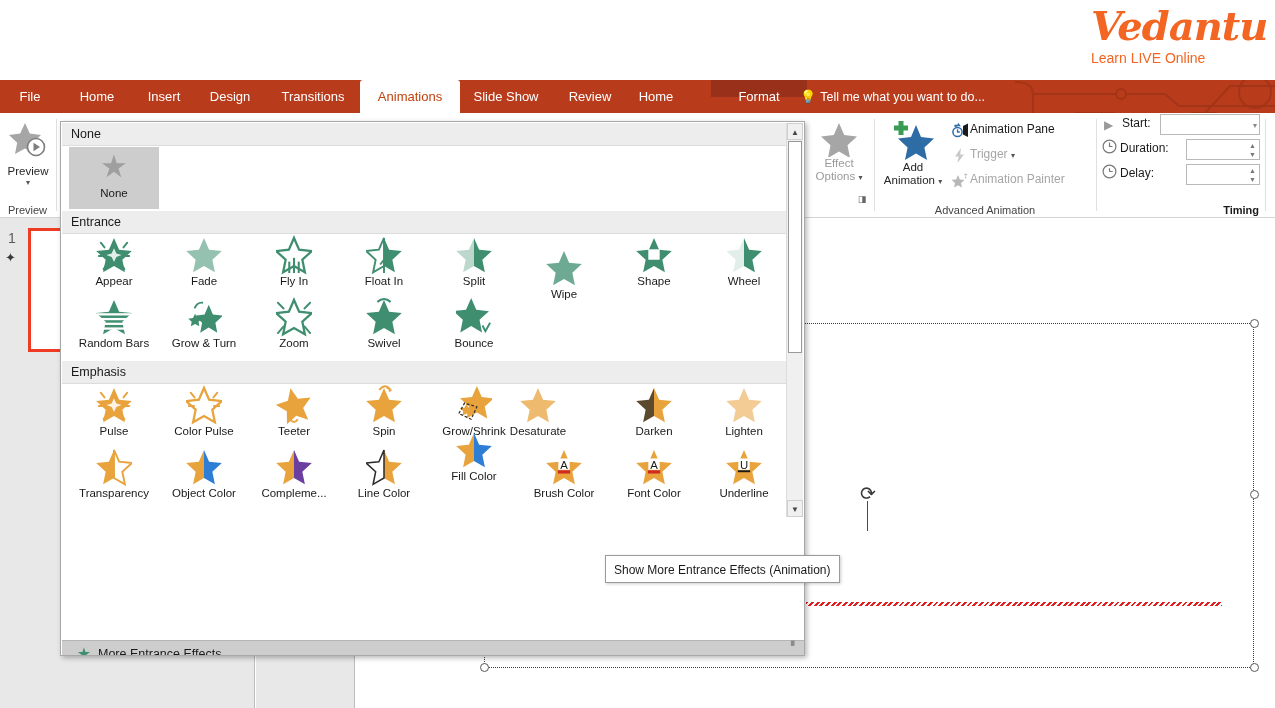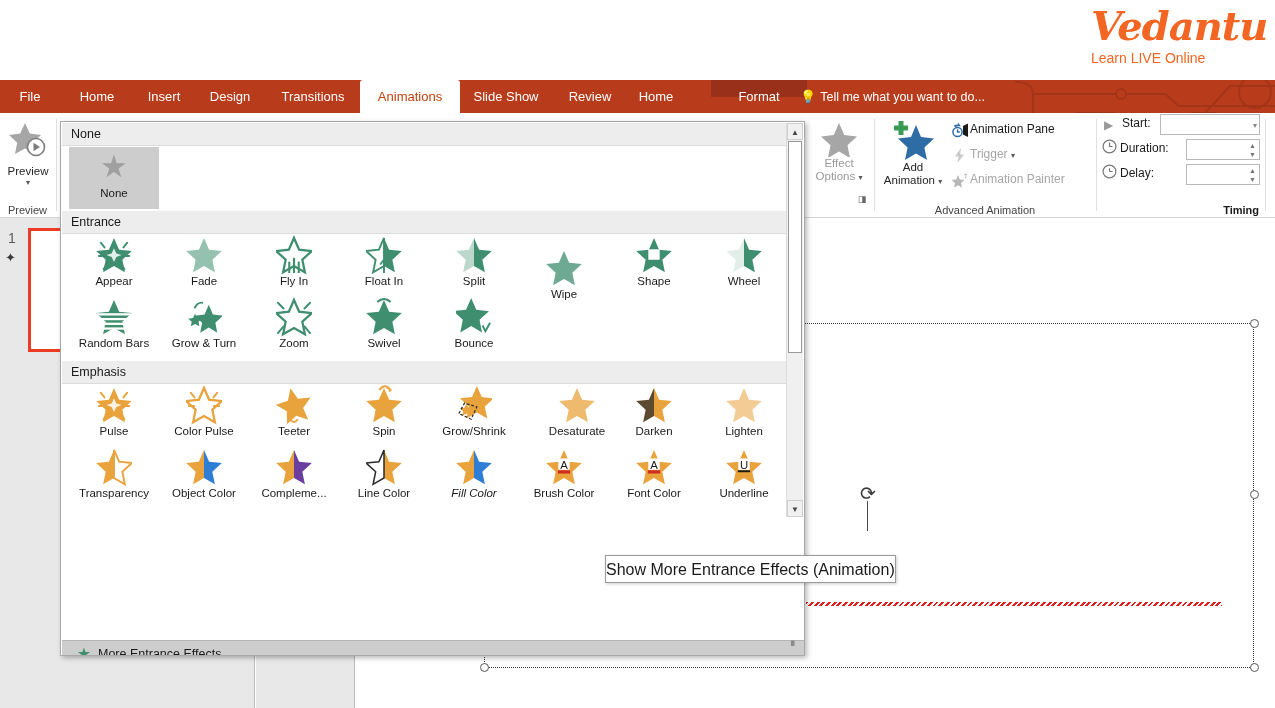--- a/index.html
+++ b/index.html
@@ -116,22 +116,22 @@
   .mitem.hl { background:#cdcdcd; border-top:1px solid #b5b5b5; border-bottom:1px solid #b5b5b5; }
   .mitem .mico { position:absolute; left:11px; top:0; width:22px; text-align:center;
      font-size:16px; line-height:26px; }
   .mitem .mtxt { position:absolute; left:36px;text-decoration:underline; }
   .mitem u { text-decoration:underline; }
   #grip { position:absolute; right:5px; bottom:4px; font-size:9px; color:#8a8a8a;
      letter-spacing:1px; }
 
   
   #tooltip { position:absolute; left:605px; top:555px; height:28px; line-height:28px;
-     background:#ffffff; border:1px solid #9a9a9a; font-size:16px; color:#1a1a1a;
-     padding:0 0; box-shadow:1px 1px 3px rgba(0,0,0,.2); white-space:nowrap; }
+     background:#ffffff; border:1px solid #9a9a9a; font-size:12px; color:#1a1a1a;
+     padding:0 8px; box-shadow:1px 1px 3px rgba(0,0,0,.2); white-space:nowrap; }
 </style>
 </head>
 <body>
 
 <div id="banner">
   <div id="logo">
     <div class="logo-word">Vedantu</div>
     <div class="logo-tag">Learn LIVE Online</div>
   </div>
 </div>
@@ -453,21 +453,21 @@
         <div class="tname">Spin</div>
       </div>
       <div class="tile" style="left: 368px; top: 263px;">
         <div class="star"><svg viewBox="0 0 38 42" width="36" height="40">
             <path d="M19 3 L24.4 15.4 L37.8 16.8 L27.8 26 L30.5 39.3 L19 32.6 L7.5 39.3 L10.2 26 L0.2 16.8 L13.6 15.4 Z" fill="#e8a33d" transform="translate(4,-2) scale(.95)"></path>
             <path d="M11 26 L13.5 31 L19 31.6 L15 35.4 L16 41 L11 38.4 L6 41 L7 35.4 L3 31.6 L8.5 31 Z" fill="#e8a33d" transform="scale(.85) translate(2,-3)"></path>
             <path d="M3 30 L9 19 L22 23 L16 36 Z" stroke="#2b2b2b" stroke-width="1.3" stroke-dasharray="3 2" fill="none"></path>
           </svg></div>
         <div class="tname">Grow/Shrink</div>
       </div>
-      <div class="tile" style="left: 471px; top: 263px;">
+      <div class="tile" style="left: 432px; top: 263px;">
         <div class="star"><svg viewBox="0 0 38 42" width="36" height="40">
             <path d="M19 3 L24.4 15.4 L37.8 16.8 L27.8 26 L30.5 39.3 L19 32.6 L7.5 39.3 L10.2 26 L0.2 16.8 L13.6 15.4 Z" fill="#e8a33d" opacity="0.75"></path>
           </svg></div>
         <div class="tname">Desaturate</div>
       </div>
       <div class="tile" style="left: 548px; top: 263px;">
         <div class="star"><svg viewBox="0 0 38 42" width="36" height="40">
             <path d="M19 3 L24.4 15.4 L37.8 16.8 L27.8 26 L30.5 39.3 L19 32.6 Z" fill="#e8a33d"></path>
             <path d="M19 3 L13.6 15.4 L0.2 16.8 L10.2 26 L7.5 39.3 L19 32.6 Z" fill="#5c4a2e"></path>
           </svg></div>
@@ -500,21 +500,21 @@
           </svg></div>
         <div class="tname">Compleme...</div>
       </div>
       <div class="tile" style="left: 278px; top: 325px;">
         <div class="star"><svg viewBox="0 0 38 42" width="36" height="40">
             <path d="M19 3 L24.4 15.4 L37.8 16.8 L27.8 26 L30.5 39.3 L19 32.6 Z" fill="#e8a33d"></path>
             <path d="M19 3 L13.6 15.4 L0.2 16.8 L10.2 26 L7.5 39.3 L19 32.6 Z" fill="#fff" stroke="#2b2b2b" stroke-width="1.6"></path>
           </svg></div>
         <div class="tname">Line Color</div>
       </div>
-      <div class="tile" style="left: 368px; top: 325px; font-style: italic;">
+      <div class="tile" style="left: 368px; top: 308px;">
         <div class="star"><svg viewBox="0 0 38 42" width="36" height="40">
             <path d="M19 3 L13.6 15.4 L0.2 16.8 L10.2 26 L7.5 39.3 L19 32.6 Z" fill="#e8a33d"></path>
             <path d="M19 3 L24.4 15.4 L37.8 16.8 L27.8 26 L30.5 39.3 L19 32.6 Z" fill="#2e7ed6"></path>
           </svg></div>
         <div class="tname">Fill Color</div>
       </div>
       <div class="tile" style="left: 458px; top: 325px;">
         <div class="star"><svg viewBox="0 0 38 42" width="36" height="40">
             <path d="M19 3 L24.4 15.4 L37.8 16.8 L27.8 26 L30.5 39.3 L19 32.6 L7.5 39.3 L10.2 26 L0.2 16.8 L13.6 15.4 Z" fill="#e8a33d"></path>
             <rect x="13" y="12" width="12" height="12" fill="#fff"></rect>

